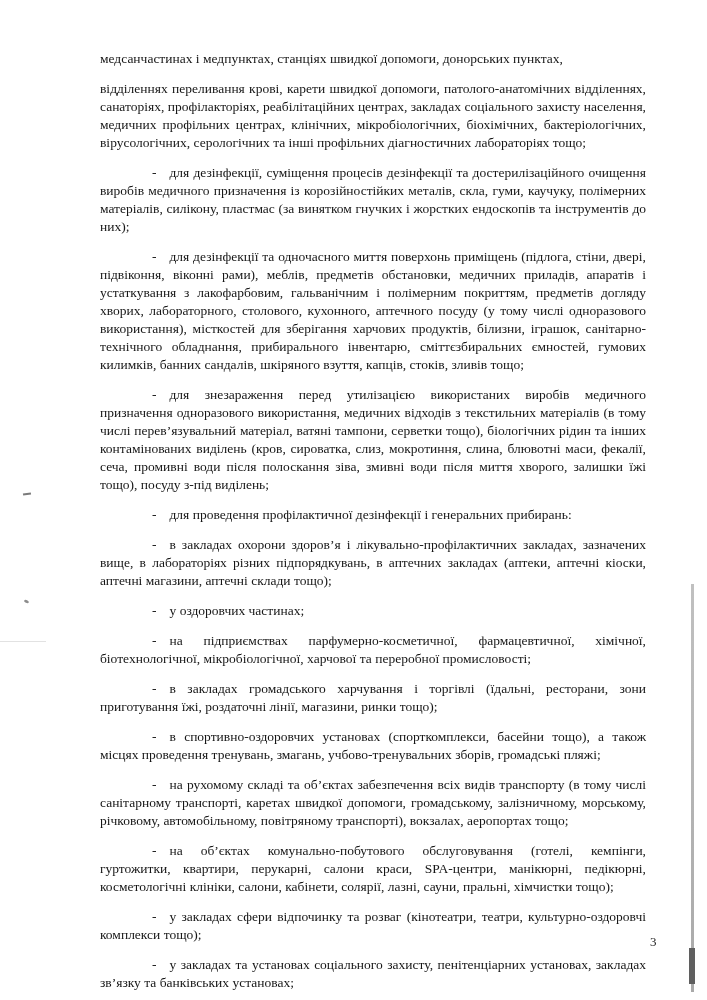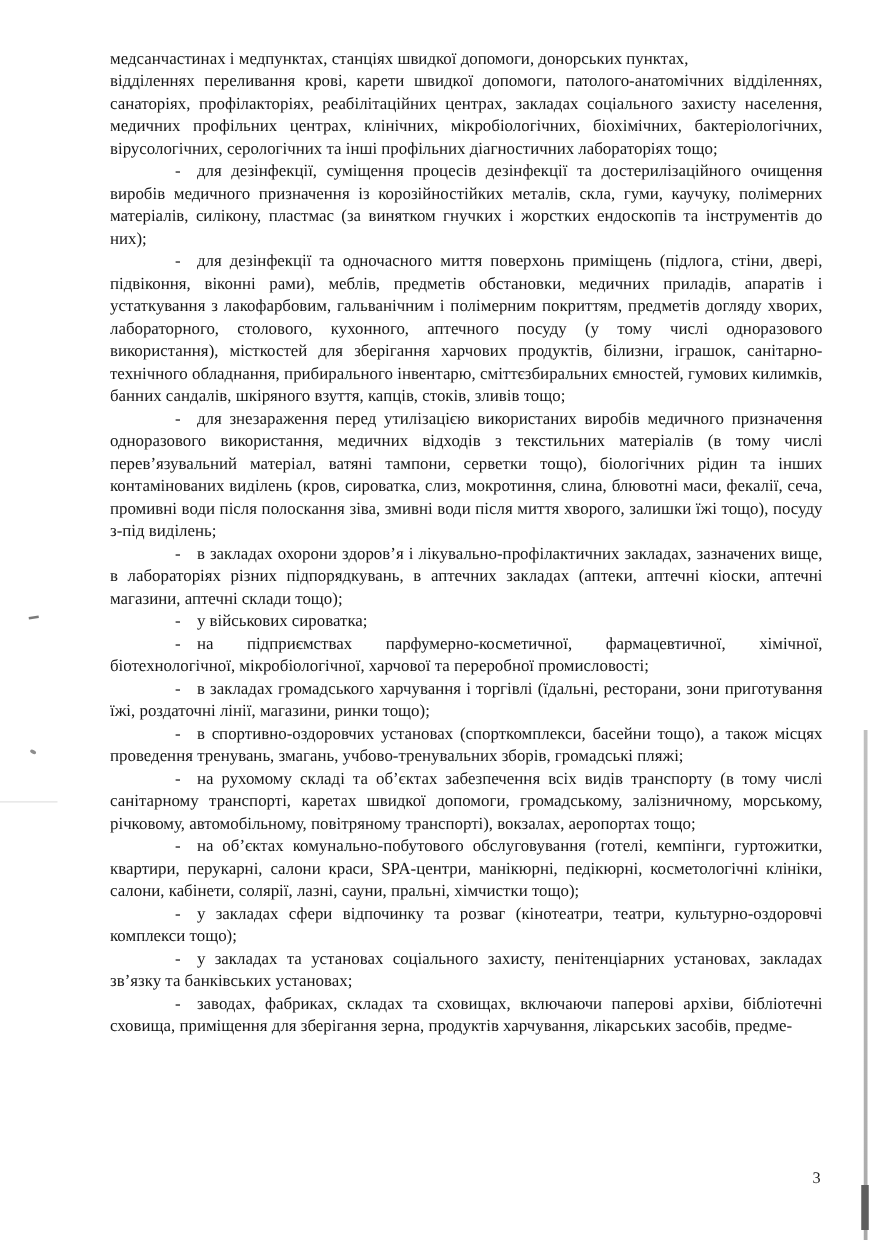--- a/index.html
+++ b/index.html
@@ -14,21 +14,21 @@
   }
   .textblock {
     position: absolute;
     left: 88px;
     top: 38px;
     width: 570px;
     font-size: 13.5px;
     line-height: 18px;
     text-align: justify;
   }
-  .para { margin: 0; padding: 0; }
+  .para { margin: 12px; padding: 0; }
   .para.bullet { text-indent: 52px; }
   .marker { padding-right: 13px; }
   .page-number {
     position: absolute;
     left: 650px;
     top: 934px;
     font-size: 13px;
     color: #222;
   }
   
@@ -72,22 +72,23 @@
 
 <div class="page">
 
   <div class="textblock">
     <p class="para plain">медсанчастинах і медпунктах, станціях швидкої допомоги, донорських пунктах,</p>
     <p class="para plain">відділеннях переливання крові, карети швидкої допомоги, патолого-анатомічних відділеннях, санаторіях, профілакторіях, реабілітаційних центрах, закладах соціального захисту населення, медичних профільних центрах, клінічних, мікробіологічних, біохімічних, бактеріологічних, вірусологічних, серологічних та інші профільних діагностичних лабораторіях тощо;</p>
 
     <p class="para bullet"><span class="marker">-</span><span class="ptext">для дезінфекції, суміщення процесів дезінфекції та достерилізаційного очищення виробів медичного призначення із корозійностійких металів, скла, гуми, каучуку, полімерних матеріалів, силікону, пластмас (за винятком гнучких і жорстких ендоскопів та інструментів до них);</span></p>
     <p class="para bullet"><span class="marker">-</span><span class="ptext">для дезінфекції та одночасного миття поверхонь приміщень (підлога, стіни, двері, підвіконня, віконні рами), меблів, предметів обстановки, медичних приладів, апаратів і устаткування з лакофарбовим, гальванічним і полімерним покриттям, предметів догляду хворих, лабораторного, столового, кухонного, аптечного посуду (у тому числі одноразового використання), місткостей для зберігання харчових продуктів, білизни, іграшок, санітарно-технічного обладнання, прибирального інвентарю, сміттєзбиральних ємностей, гумових килимків, банних сандалів, шкіряного взуття, капців, стоків, зливів тощо;</span></p>
     <p class="para bullet"><span class="marker">-</span><span class="ptext">для знезараження перед утилізацією використаних виробів медичного призначення одноразового використання, медичних відходів з текстильних матеріалів (в тому числі перев’язувальний матеріал, ватяні тампони, серветки тощо), біологічних рідин та інших контамінованих виділень (кров, сироватка, слиз, мокротиння, слина, блювотні маси, фекалії, сеча, промивні води після полоскання зіва, змивні води після миття хворого, залишки їжі тощо), посуду з-під виділень;</span></p>
+    <p class="para bullet"><span class="marker">-</span><span class="ptext">для проведення профілактичної дезінфекції і генеральних прибирань:</span></p>
     <p class="para bullet"><span class="marker">-</span><span class="ptext">в закладах охорони здоров’я і лікувально-профілактичних закладах, зазначених вище, в лабораторіях різних підпорядкувань, в аптечних закладах (аптеки, аптечні кіоски, аптечні магазини, аптечні склади тощо);</span></p>
-    <p class="para bullet"><span class="marker">-</span><span class="ptext">у військових сироватка;</span></p>
+    <p class="para bullet"><span class="marker">-</span><span class="ptext">у оздоровчих частинах;</span></p>
     <p class="para bullet"><span class="marker">-</span><span class="ptext">на підприємствах парфумерно-косметичної, фармацевтичної, хімічної, біотехнологічної, мікробіологічної, харчової та переробної промисловості;</span></p>
     <p class="para bullet"><span class="marker">-</span><span class="ptext">в закладах громадського харчування і торгівлі (їдальні, ресторани, зони приготування їжі, роздаточні лінії, магазини, ринки тощо);</span></p>
     <p class="para bullet"><span class="marker">-</span><span class="ptext">в спортивно-оздоровчих установах (спорткомплекси, басейни тощо), а також місцях проведення тренувань, змагань, учбово-тренувальних зборів, громадські пляжі;</span></p>
     <p class="para bullet"><span class="marker">-</span><span class="ptext">на рухомому складі та об’єктах забезпечення всіх видів транспорту (в тому числі санітарному транспорті, каретах швидкої допомоги, громадському, залізничному, морському, річковому, автомобільному, повітряному транспорті), вокзалах, аеропортах тощо;</span></p>
     <p class="para bullet"><span class="marker">-</span><span class="ptext">на об’єктах комунально-побутового обслуговування (готелі, кемпінги, гуртожитки, квартири, перукарні, салони краси, SPA-центри, манікюрні, педікюрні, косметологічні клініки, салони, кабінети, солярії, лазні, сауни, пральні, хімчистки тощо);</span></p>
     <p class="para bullet"><span class="marker">-</span><span class="ptext">у закладах сфери відпочинку та розваг (кінотеатри, театри, культурно-оздоровчі комплекси тощо);</span></p>
     <p class="para bullet"><span class="marker">-</span><span class="ptext">у закладах та установах соціального захисту, пенітенціарних установах, закладах зв’язку та банківських установах;</span></p>
     <p class="para bullet"><span class="marker">-</span><span class="ptext">заводах, фабриках, складах та сховищах, включаючи паперові архіви, бібліотечні сховища, приміщення для зберігання зерна, продуктів харчування, лікарських засобів, предме-</span></p>
   </div>
 

